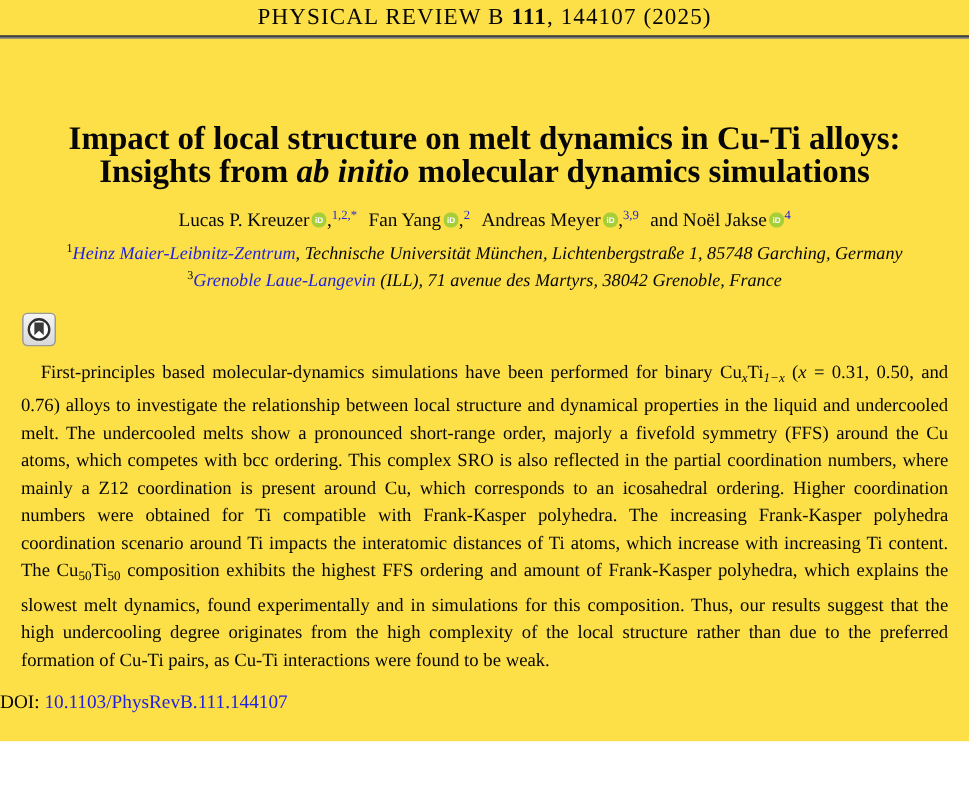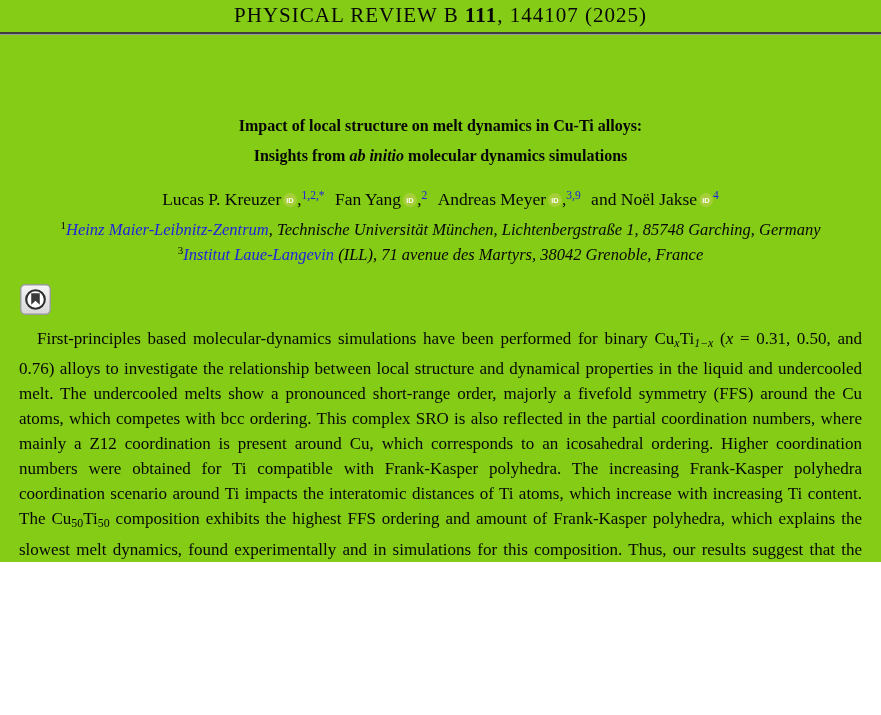--- a/index.html
+++ b/index.html
@@ -1,19 +1,19 @@
 <!DOCTYPE html>
 <html style="--link: #2222dd;"><head>
 <meta charset="utf-8">
 <style>
   html,body{margin:0;padding:0;background:#fff;}
   .page{
     position:relative;
-    width:881px;height:562px;
-    background:#84cc16;
+    width:881px;height:674px;
+    background:#fde047;
     overflow:hidden;
     font-family:"Liberation Serif", serif;
     color:#070707;
   }
   
   .jheader{
     padding-top:3px;
     text-align:center;
     font-size:21px;
     letter-spacing:1px;
@@ -23,21 +23,21 @@
   .header-rule{
     margin-top:4px;
     height:2px;
     background:#3f3f3f;
     border-bottom:1px solid #9a9a9a;
   }
   
   .title{
     margin-top:76px;
     text-align:center;
-    font-size:16px;
+    font-size:30px;
     font-weight:bold;
     line-height:30px;
   }
   
   .authors{
     margin-top:18px;
     text-align:center;
     font-size:17.5px;
   }
   .author{white-space:nowrap;}
@@ -127,21 +127,21 @@
           <text x="8" y="11" font-size="8.5" font-weight="bold" fill="#ffffff" text-anchor="middle" font-family="Liberation Sans, sans-serif">iD</text>
         </svg><span>,</span><sup class="aref lnk">3,9</sup></span>
     <span class="author"><span>and </span><span>Noël Jakse</span><svg class="orcid" viewBox="0 0 16 16">
           <circle cx="8" cy="8" r="8" fill="#A6CE39"></circle>
           <text x="8" y="11" font-size="8.5" font-weight="bold" fill="#ffffff" text-anchor="middle" font-family="Liberation Sans, sans-serif">iD</text>
         </svg><span></span><sup class="aref lnk">4</sup></span>
   </div>
 
   <div class="affils">
     <div><sup>1</sup><span></span><a class="lnk">Heinz Maier-Leibnitz-Zentrum</a><span>, Technische Universität München, Lichtenbergstraße 1, 85748 Garching, Germany</span></div>
-    <div><sup>3</sup><span></span><a class="lnk">Institut Laue-Langevin</a><span> (ILL), 71 avenue des Martyrs, 38042 Grenoble, France</span></div>
+    <div><sup>3</sup><span></span><a class="lnk">Grenoble Laue-Langevin</a><span> (ILL), 71 avenue des Martyrs, 38042 Grenoble, France</span></div>
   </div>
 
   <div class="received-row">
     <svg class="crossmark" viewBox="0 0 32 32">
       <defs>
         <linearGradient id="cmbg" x1="0" y1="0" x2="0" y2="1">
           <stop offset="0" stop-color="#f5f5f5"></stop>
             <stop offset="1" stop-color="#d8d8d8"></stop>
         </linearGradient>
       </defs>

